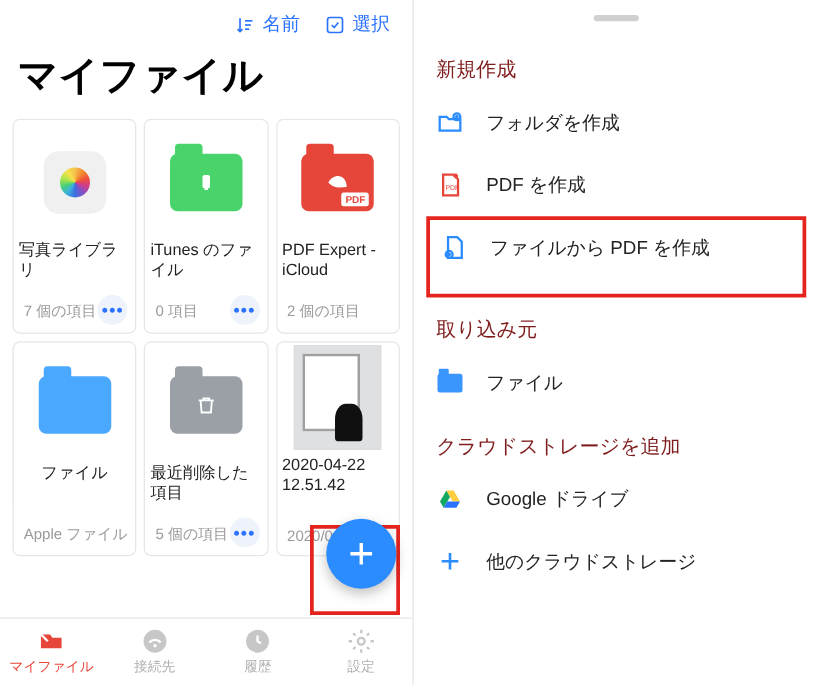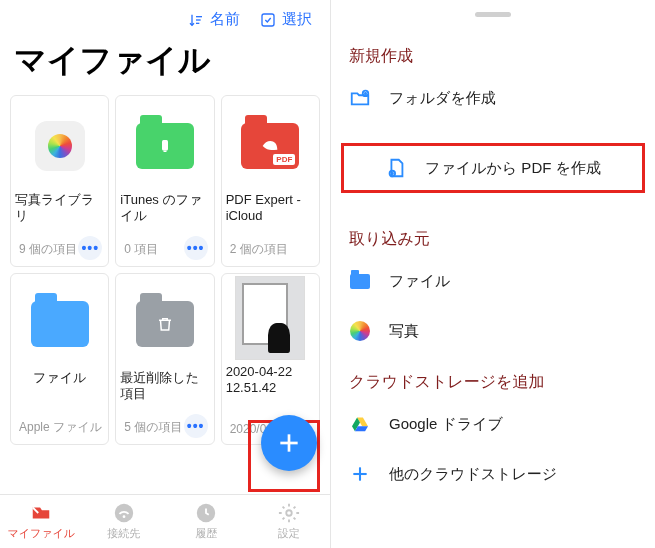--- a/index.html
+++ b/index.html
@@ -44,21 +44,21 @@
   .tab{flex:1; display:flex; flex-direction:column; align-items:center; justify-content:center; gap:2px; font-size:11px; color:#b0b0b0;}
   .tab.active{color:#e6463a;}
   .tab svg, .tab .ic{width:22px;height:22px;}
 
   
   .notch{height:24px;display:flex;justify-content:center;}
   .handle{width:36px;height:5px;border-radius:3px;background:#d0d0d0;margin-top:6px;}
   .sect{font-size:16px;color:#7f1d1d;padding:16px 18px 6px 18px;}
   .row{display:flex;align-items:center;gap:18px;padding:14px 18px;font-size:15px;color:#222;}
   .row .ric{width:22px;height:22px;display:flex;align-items:center;justify-content:center;}
-  .row.hi{border:3px solid #e6241f;margin:20px 10px; padding:11px 8px 11px 8px;justify-content:center;}
+  .row.hi{border:3px solid #e6241f;margin:0 10px; padding:11px 8px 26px 8px;}
   .blue{color:#2a8cff;}
   .red{color:#e6463a;}
   .gd{width:18px;height:16px;}
 </style>
 </head>
 <body>
 
 <div class="pane left">
   <div class="toolbar">
     <span class="cluster">
@@ -95,21 +95,21 @@
   <div class="grid-wrap">
     <div class="grid">
 
       <div class="card">
         <div class="thumb">
             <div class="photos-ico">
               <div class="flower"></div>
             </div>
           </div>
         <div class="fname">写真ライブラリ</div>
-        <div class="meta">9 個の項目</div>
+        <div class="meta">7 個の項目</div>
         <div class="more">•••</div>
       </div>
 
       <div class="card">
         <div class="thumb">
             <div class="folder f-green">
               <div class="inner-ico">
                 <svg width="18" height="18" viewBox="0 0 24 24" fill="#fff">
                   <rect x="8" y="4" width="8" height="14" rx="2"></rect>
                   <rect x="10" y="18" width="4" height="2"></rect>
@@ -227,20 +227,31 @@
     <span class="ric blue">
         <svg width="22" height="22" viewBox="0 0 24 24" fill="none" stroke="currentColor" stroke-width="2">
           <path d="M3 7h6l2 2h10v10H3z"></path>
           <circle cx="18" cy="7" r="3"></circle>
           <line x1="18" y1="5.5" x2="18" y2="8.5"></line>
           <line x1="16.5" y1="7" x2="19.5" y2="7"></line>
         </svg>
       </span>
     <span>フォルダを作成</span>
   </div>
+  <div class="row">
+    <span class="ric red">
+        <svg width="22" height="22" viewBox="0 0 24 24" fill="none" stroke="currentColor" stroke-width="2">
+          <path d="M6 3h9l4 4v14H6z"></path>
+          <text x="8" y="16" font-size="6" fill="currentColor" stroke="none">PDF</text>
+          <line x1="17" y1="2" x2="17" y2="6"></line>
+          <line x1="15" y1="4" x2="19" y2="4"></line>
+        </svg>
+      </span>
+    <span>PDF を作成</span>
+  </div>
   <div class="row hi">
     <span class="ric blue">
         <svg width="22" height="22" viewBox="0 0 24 24" fill="none" stroke="currentColor" stroke-width="2">
           <path d="M7 3h8l4 4v14H7z"></path>
           <circle cx="8" cy="18" r="3"></circle>
           <line x1="8" y1="16.5" x2="8" y2="19.5"></line>
           <line x1="6.5" y1="18" x2="9.5" y2="18"></line>
         </svg>
       </span>
     <span>ファイルから PDF を作成</span>
@@ -248,26 +259,20 @@
 
   <div class="sect">取り込み元</div>
   <div class="row">
     <span class="ric">
         <div style="width:20px;height:15px;background:#3a95ff;border-radius:2px;position:relative;">
           <div style="position:absolute;top:-4px;left:1px;width:8px;height:5px;background:#3a95ff;border-radius:1px 1px 0 0;"></div>
         </div>
       </span>
     <span>ファイル</span>
   </div>
-  <div class="row">
-    <span class="ric">
-        <div class="flower" style="width:20px;height:20px;"></div>
-      </span>
-    <span>写真</span>
-  </div>
 
   <div class="sect">クラウドストレージを追加</div>
   <div class="row">
     <span class="ric">
         <svg class="gd" viewBox="0 0 24 22">
           <path d="M8 2h8l7 12h-8z" fill="#ffcf3f"></path>
           <path d="M1 14L8 2l4 7-7 12z" fill="#11a861"></path>
           <path d="M5 21l4-7h14l-4 7z" fill="#2a72ff"></path>
         </svg>
       </span>

